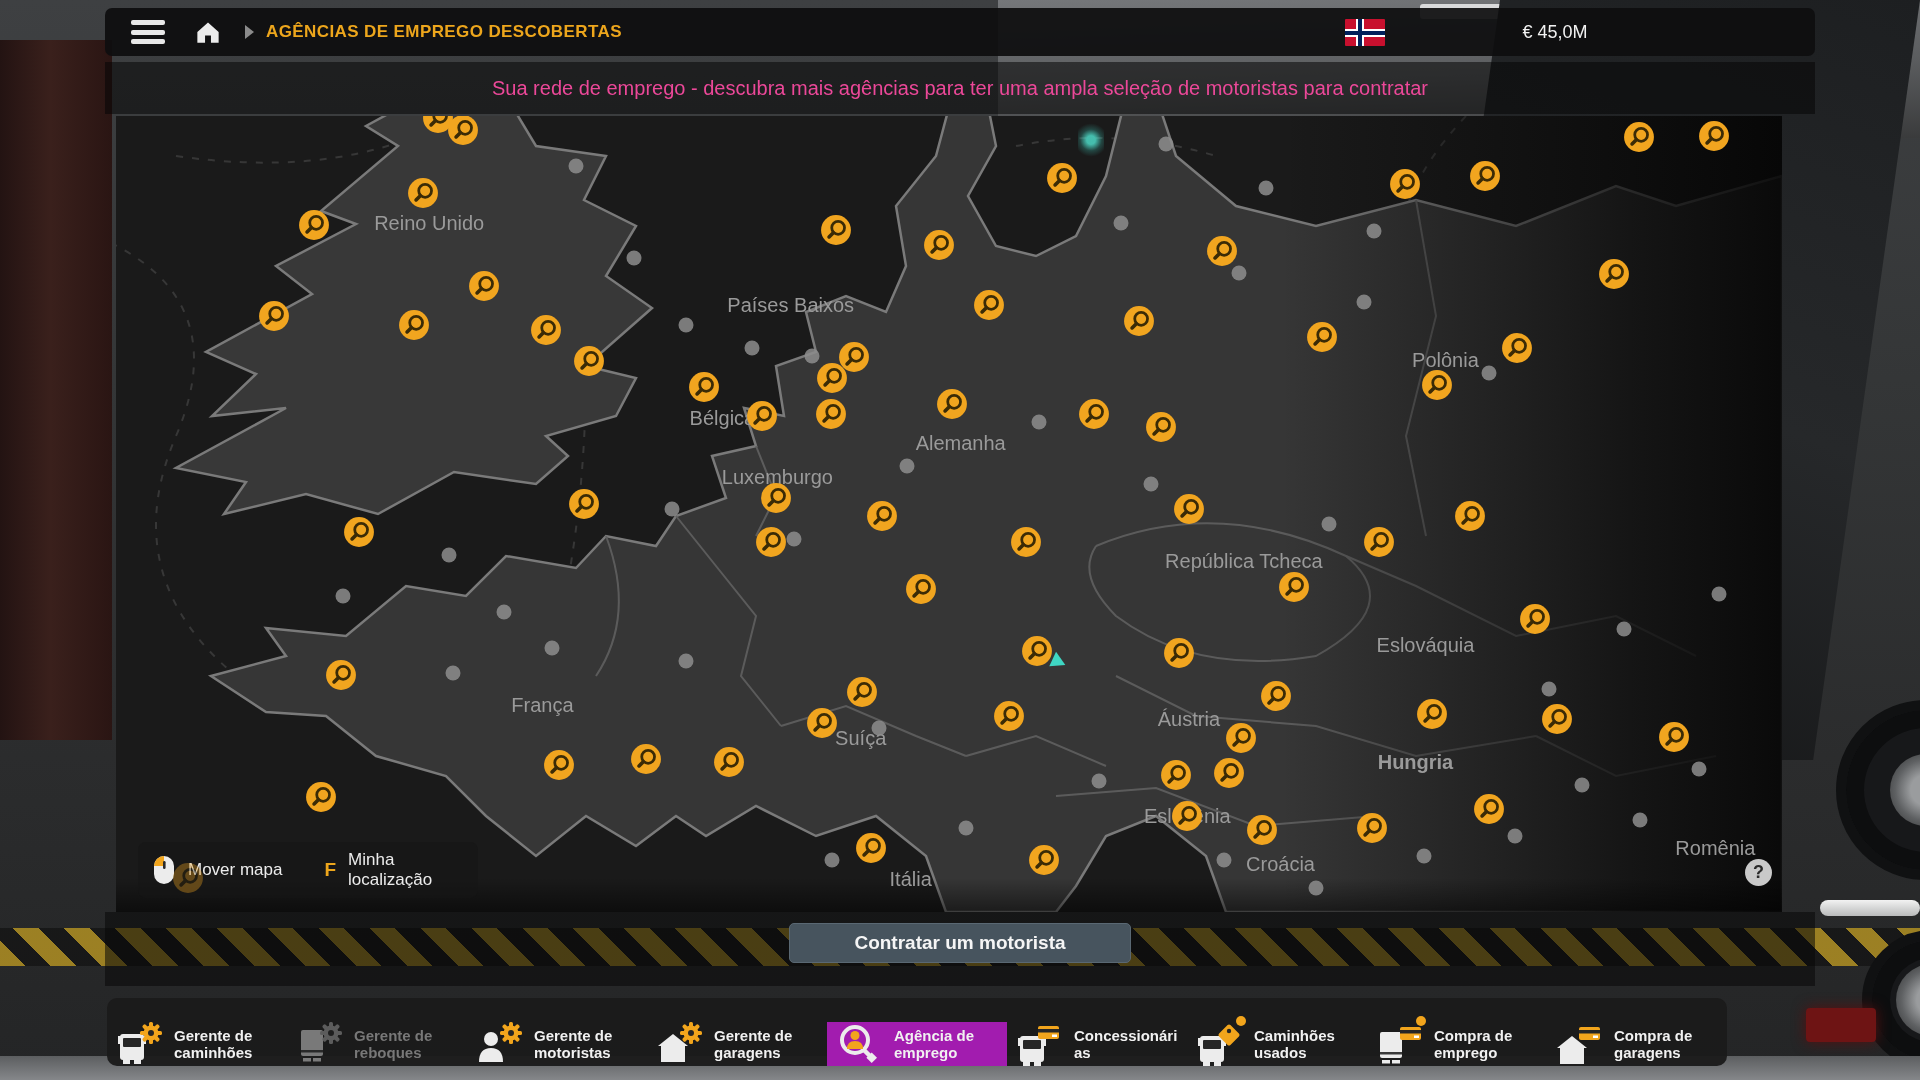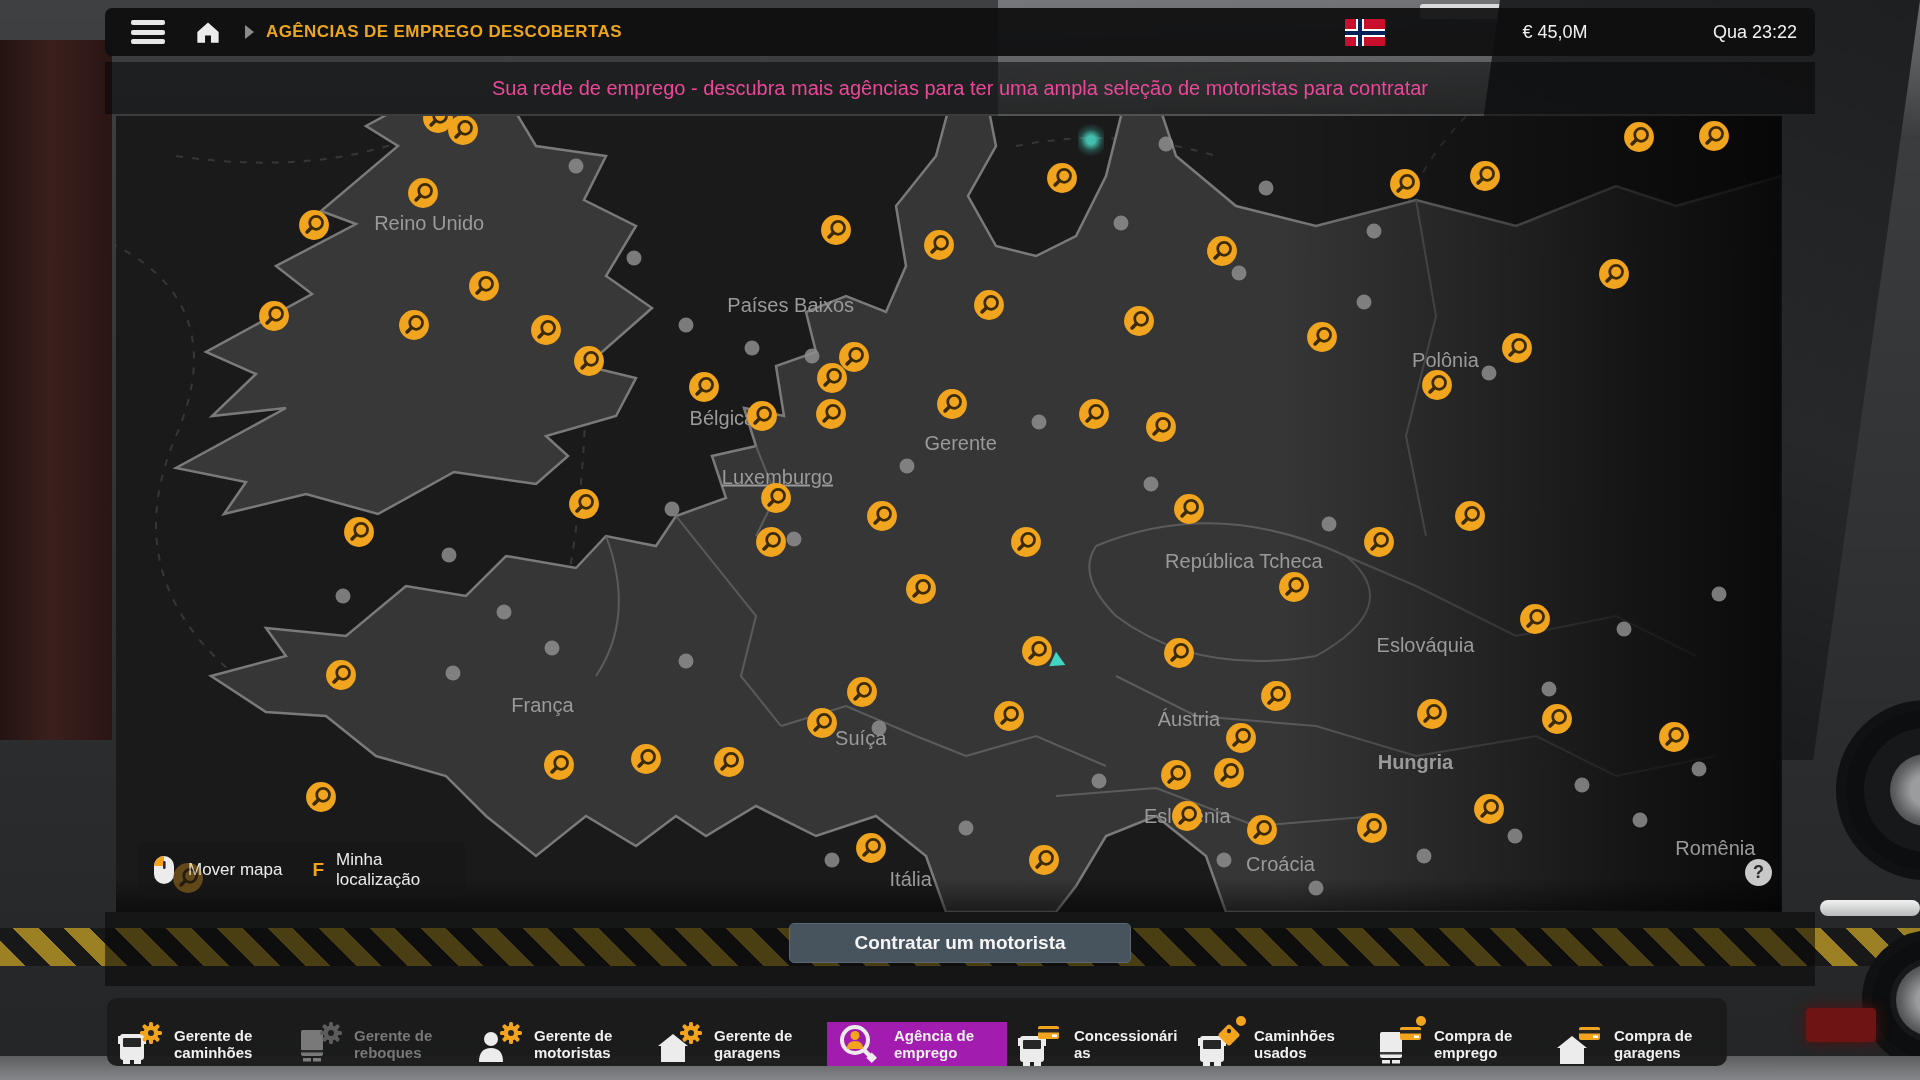--- a/index.html
+++ b/index.html
@@ -53,21 +53,21 @@
       background:linear-gradient(90deg,rgba(10,10,10,0) 0%,rgba(8,8,8,.72) 70%,rgba(5,5,5,.9) 100%);}
   .map-shade-bottom{position:absolute;left:0;bottom:0;width:100%;height:34px;background:linear-gradient(180deg,rgba(0,0,0,0),rgba(0,0,0,.5));}
   .country-label{position:absolute;transform:translate(-50%,-50%);color:#9a9a9a;font-size:20px;white-space:nowrap;}
   .city-dot{position:absolute;width:15px;height:15px;border-radius:50%;background:#8d8d8d;transform:translate(-50%,-50%);opacity:.85;}
   .agency-marker{position:absolute;width:32px;height:32px;transform:translate(-50%,-50%);cursor:pointer;}
   .player-arrow{position:absolute;width:0;height:0;transform:translate(-50%,-50%) rotate(115deg);
       border-left:8px solid transparent;border-right:8px solid transparent;border-bottom:14px solid #3fd6c3;}
   .ferry-glow{position:absolute;width:26px;height:40px;transform:translate(-50%,-50%);
       background:radial-gradient(circle,rgba(80,230,210,.8) 0 18%,rgba(60,200,185,.25) 45%,transparent 70%);}
   .map-controls{position:absolute;left:22px;bottom:14px;background:rgba(22,22,22,.6);border-radius:8px;
-      display:flex;align-items:center;gap:30px;padding:8px 20px 8px 14px;}
+      display:flex;align-items:center;gap:42px;padding:8px 20px 8px 14px;}
   .mc-group{display:flex;align-items:center;gap:12px;}
   .mc-label{color:#ececec;font-size:17px;line-height:20px;}
   .mc-key{color:#eda61c;font-size:19px;font-weight:bold;}
   .help-btn{position:absolute;right:10px;bottom:26px;width:27px;height:27px;border-radius:50%;background:#c9c9c9;
       color:#2a2a2a;font-weight:bold;font-size:18px;display:flex;align-items:center;justify-content:center;cursor:pointer;}
 
   
   .hire-strip{position:absolute;left:105px;top:912px;width:1710px;height:74px;background:rgba(8,8,8,.55);
       display:flex;align-items:flex-start;justify-content:center;}
   .hire-btn{margin-top:11px;background:#47545e;border:1px solid #5a6873;border-radius:5px;color:#f5f5f5;
@@ -117,21 +117,20 @@
   </div>
   <div class="crumb-sep"></div>
   <div class="crumb">AGÊNCIAS DE EMPREGO DESCOBERTAS</div>
   <div class="flag">
     <div class="wh" style="left:0;top:10px;width:40px;height:8px;"></div>
     <div class="wh" style="left:11px;top:0;width:8px;height:27px;"></div>
     <div class="bl" style="left:0;top:12px;width:40px;height:4px;"></div>
     <div class="bl" style="left:13px;top:0;width:4px;height:27px;"></div>
   </div>
   <div class="money">€ 45,0M</div>
-  <div class="clock">Qua 23:22</div>
 </div>
 
 <div class="subtitle-strip">
   <div>Sua rede de emprego - descubra mais agências para ter uma ampla seleção de motoristas para contratar</div>
 </div>
 
 <div class="map-panel" id="map-area">
   <svg class="land" viewBox="0 0 1666 796" width="1666" height="796">
     <rect x="0" y="0" width="1666" height="796" fill="#1a1a1a"></rect>
 
@@ -176,22 +175,22 @@
     <div class="mc-group">
       <div class="mc-key">F</div>
       <div class="mc-label" style="max-width:110px;">Minha localização</div>
     </div>
   </div>
 
   <div class="help-btn">?</div>
 <div class="country-label" style="left: 18.8%; top: 13.5%;">Reino Unido</div>
     <div class="country-label" style="left: 40.5%; top: 23.8%;">Países Baixos</div>
     <div class="country-label" style="left: 36.4%; top: 38%;">Bélgica</div>
-    <div class="country-label" style="left: 39.7%; top: 45.4%; text-decoration: underline;">Luxemburgo</div>
-    <div class="country-label" style="left: 50.7%; top: 41.1%;">Gerente</div>
+    <div class="country-label" style="left: 39.7%; top: 45.4%;">Luxemburgo</div>
+    <div class="country-label" style="left: 50.7%; top: 41.1%;">Alemanha</div>
     <div class="country-label" style="left: 79.8%; top: 30.6%;">Polônia</div>
     <div class="country-label" style="left: 67.7%; top: 54%; margin-top: 15px;">República Tcheca</div>
     <div class="country-label" style="left: 78.6%; top: 66.5%; text-align: right;">Eslováquia</div>
     <div class="country-label" style="left: 25.6%; top: 74%;">França</div>
     <div class="country-label" style="left: 44.7%; top: 78.2%;">Suíça</div>
     <div class="country-label" style="left: 64.4%; top: 75.7%;">Áustria</div>
     <div class="country-label" style="left: 78%; top: 81.1%; font-weight: bold;">Hungria</div>
     <div class="country-label" style="left: 64.3%; top: 88%;">Eslovênia</div>
     <div class="country-label" style="left: 69.9%; top: 94%;">Croácia</div>
     <div class="country-label" style="left: 47.7%; top: 95.8%;">Itália</div>

